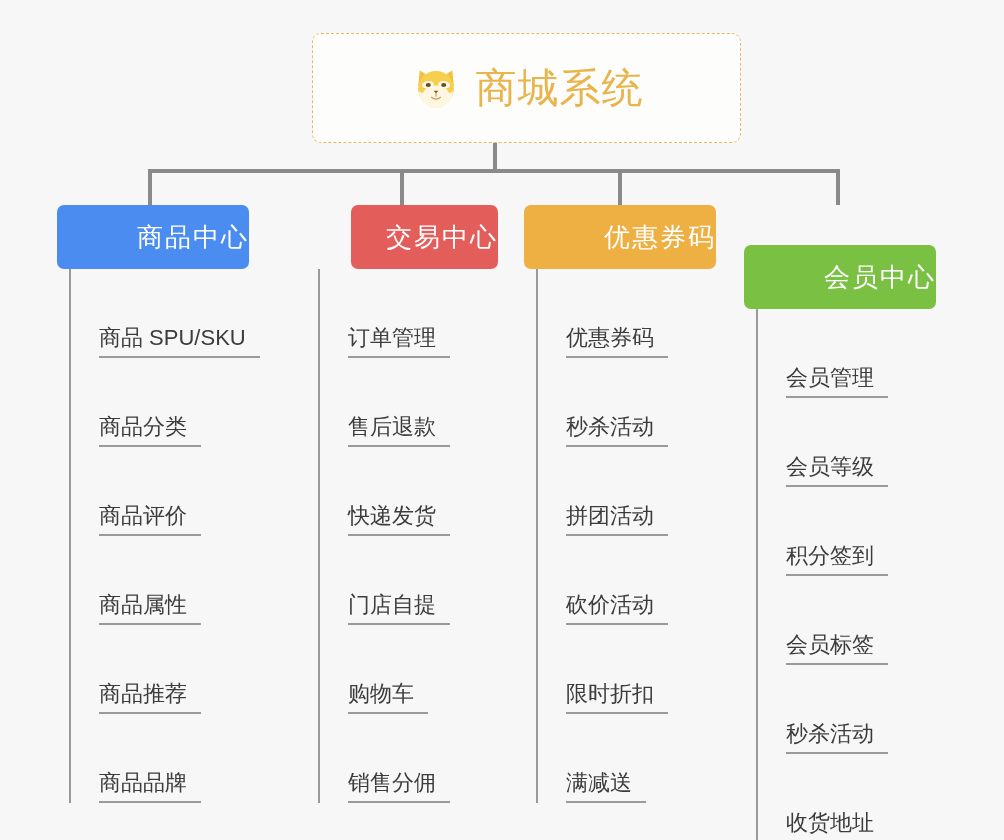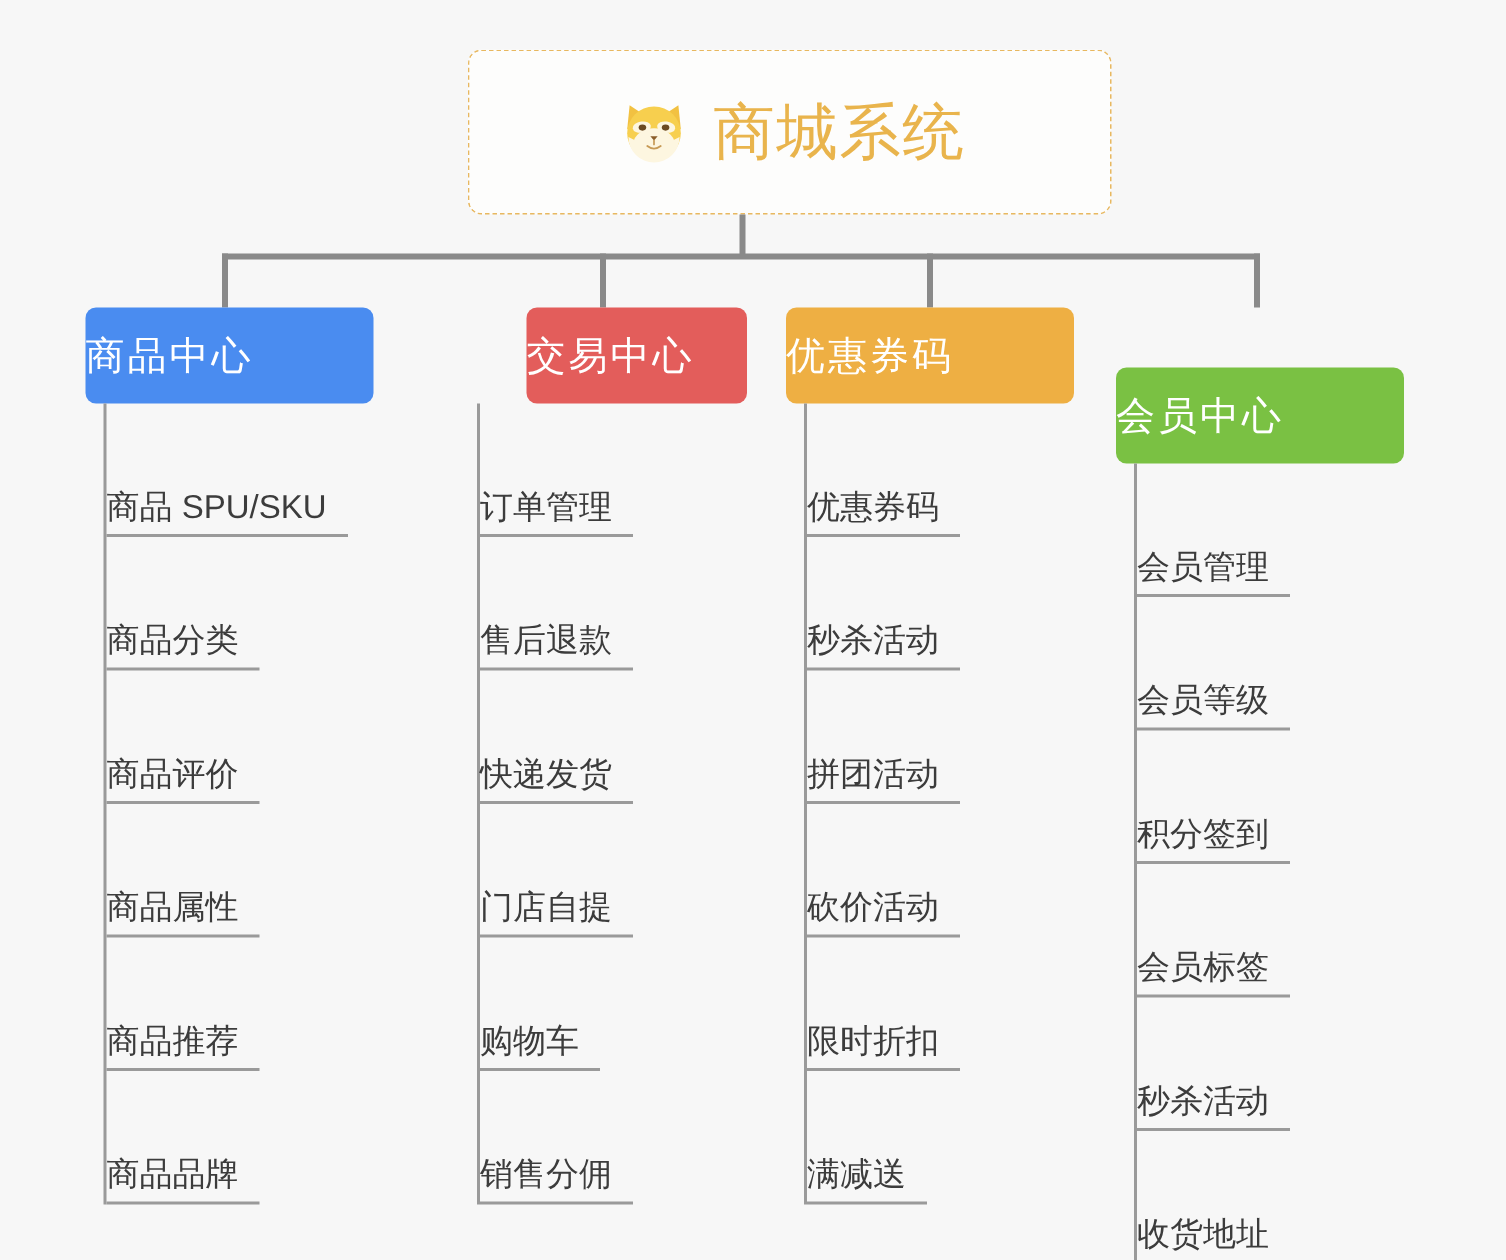--- a/index.html
+++ b/index.html
@@ -80,36 +80,37 @@
   .column {
     position: absolute;
     top: 205px;
     width: 192px;
   }
   .col-header {
     height: 64px;
     border-radius: 7px;
     display: flex;
     align-items: center;
-    justify-content: flex-start;
+    justify-content: flex-end;
     color: #ffffff;
     font-size: 26px;
     letter-spacing: 2px;
     box-sizing: border-box;
   }
   .col-body {
     position: relative;
     margin-left: 12px;
     border-left: 2.5px solid #9a9a9a;
     padding-top: 0;
   }
   .leaf {
     height: 89px;
     display: flex;
     align-items: flex-end;
+    padding-left: 28px;
     box-sizing: border-box;
   }
   .leaf-label {
     display: inline-block;
     font-size: 22px;
     color: #3c3c3c;
     line-height: 1.1;
     padding: 0 14px 6px 0;
     border-bottom: 2.5px solid #9a9a9a;
     white-space: nowrap;

